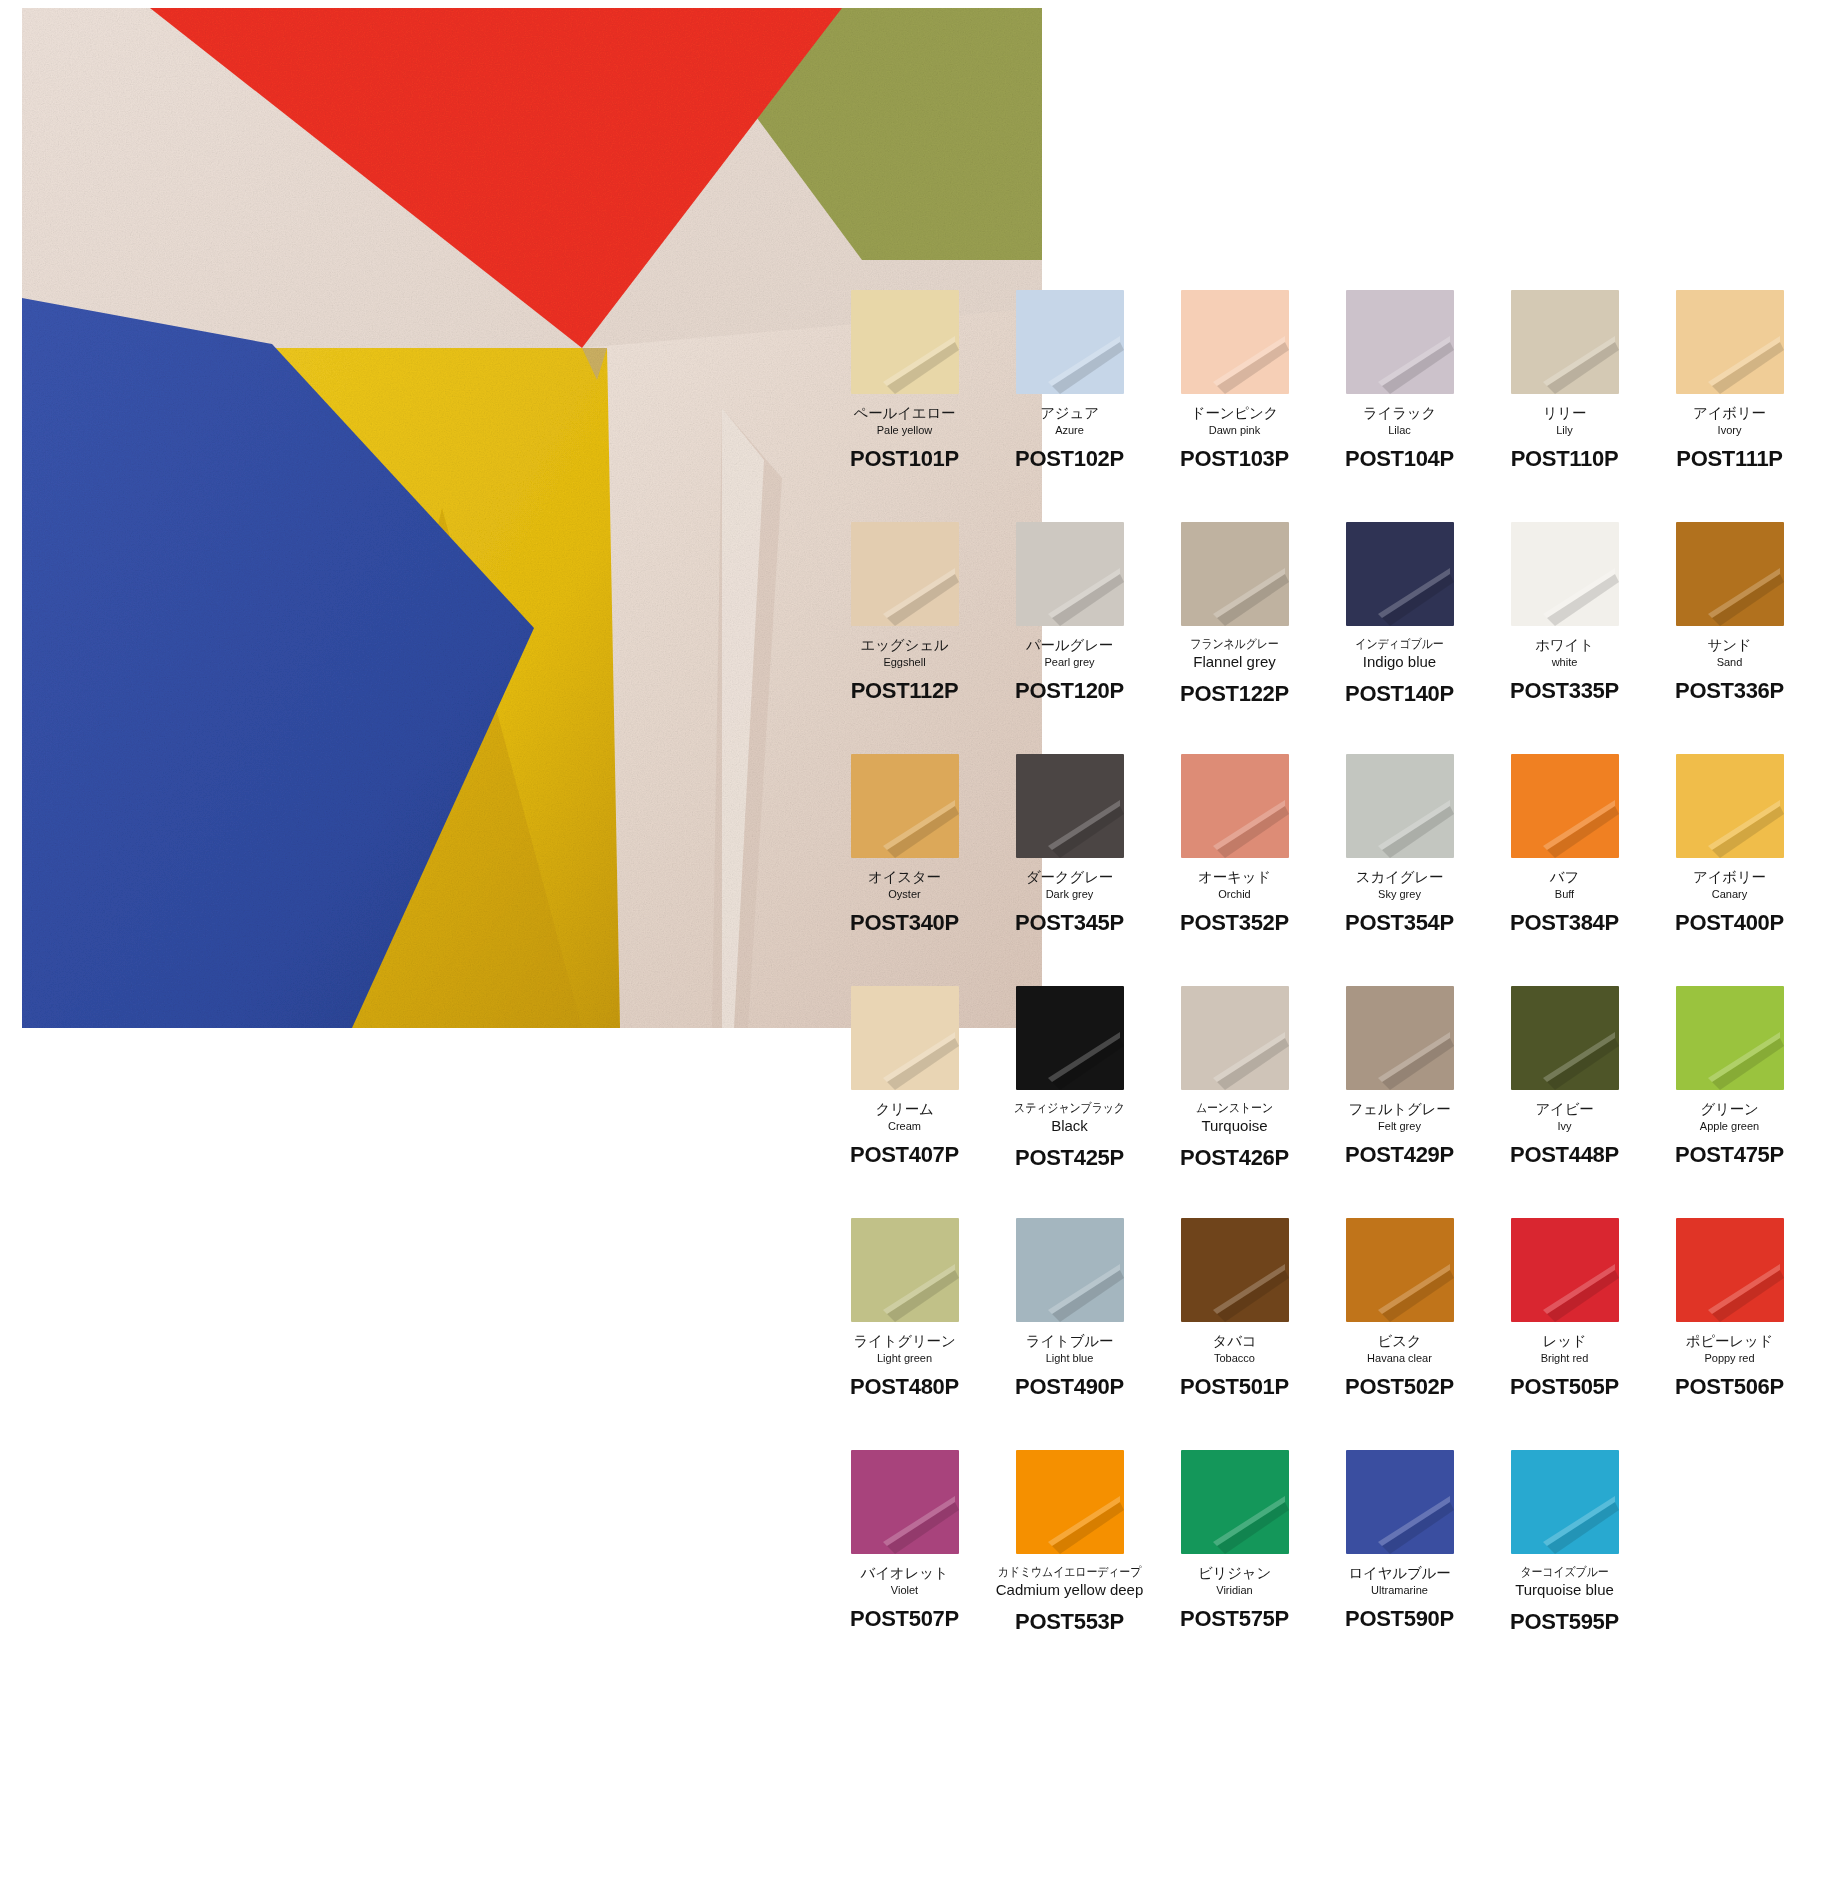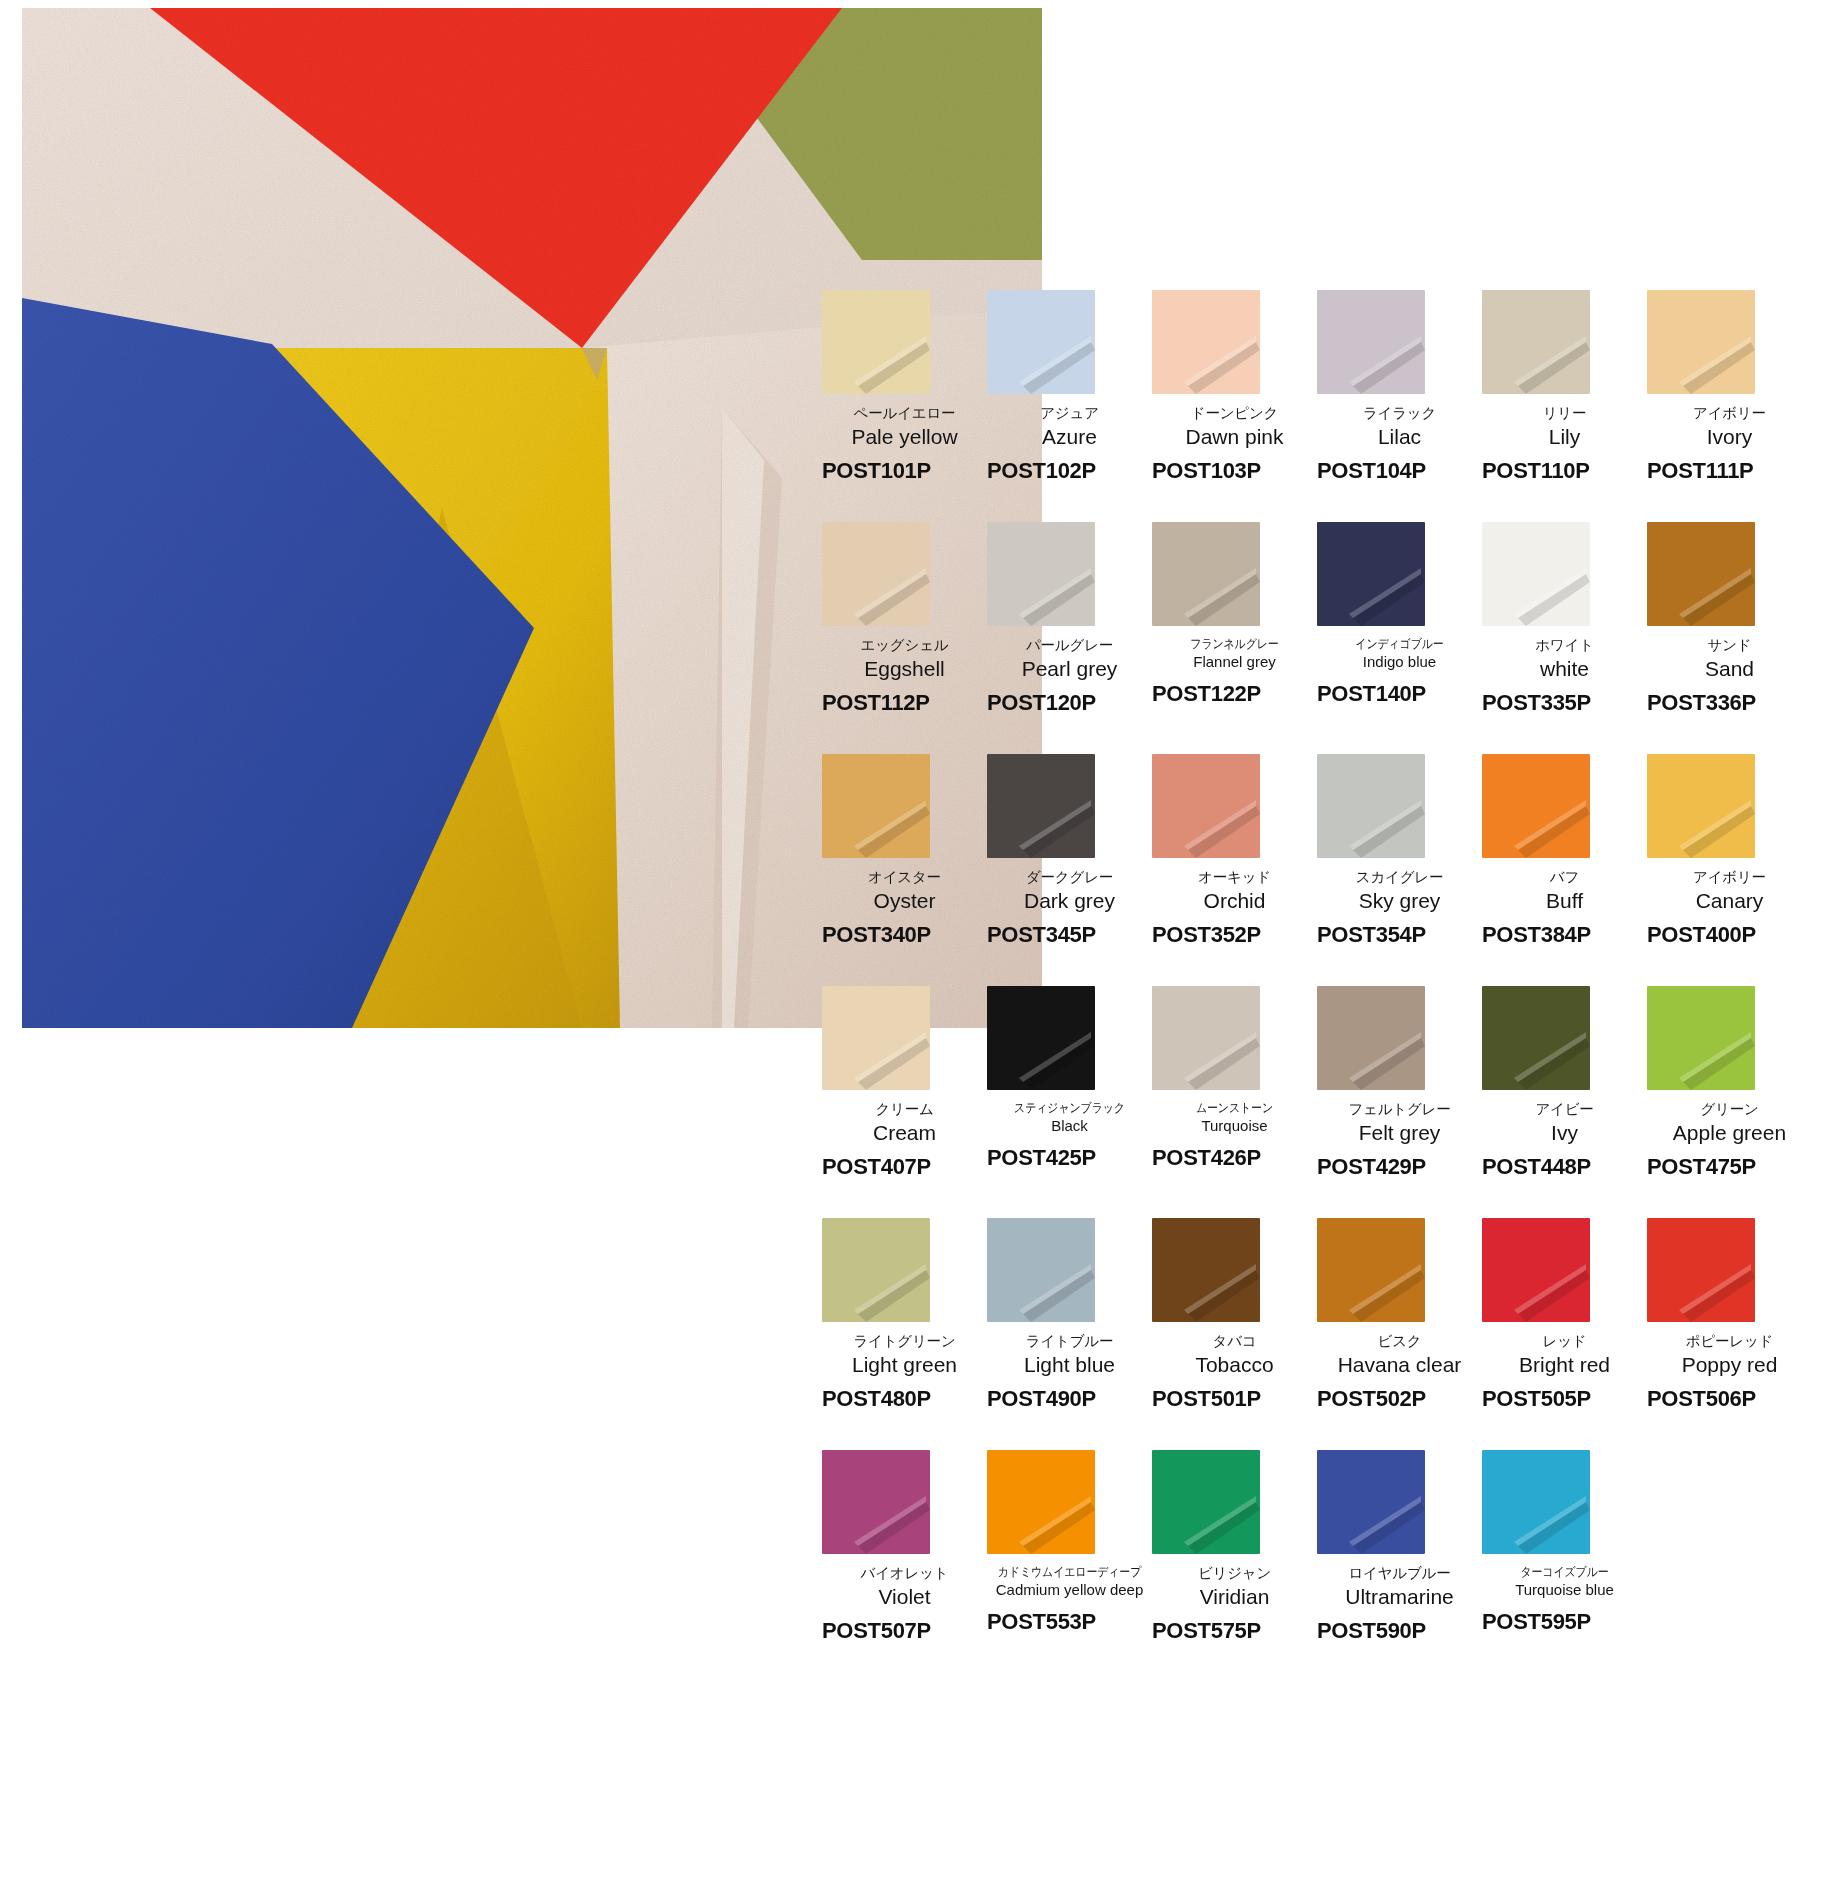--- a/index.html
+++ b/index.html
@@ -32,20 +32,21 @@
     display: grid;
     grid-template-columns: repeat(6, 165px);
     column-gap: 0px;
     row-gap: 0px;
   }
   .cell {
     width: 165px;
     height: 232px;
     display: flex;
     flex-direction: column;
+    align-items: center;
     position: relative;
   }
   .chip {
     width: 108px;
     height: 104px;
     position: relative;
     overflow: hidden;
     border-radius: 1px;
   }
   .chip .fold {
@@ -60,21 +61,21 @@
     width: 165px;
   }
   .name-jp {
     font-size: 14.5px;
     color: #1a1a1a;
     letter-spacing: -0.2px;
     white-space: nowrap;
     display: block;
   }
   .name-en {
-    font-size: 21px;
+    font-size: 11px;
     color: #141414;
     white-space: nowrap;
     display: block;
     margin-top: 1px;
   }
   .code {
     margin-top: 9px;
     font-size: 22px;
     font-weight: 700;
     color: #111111;

